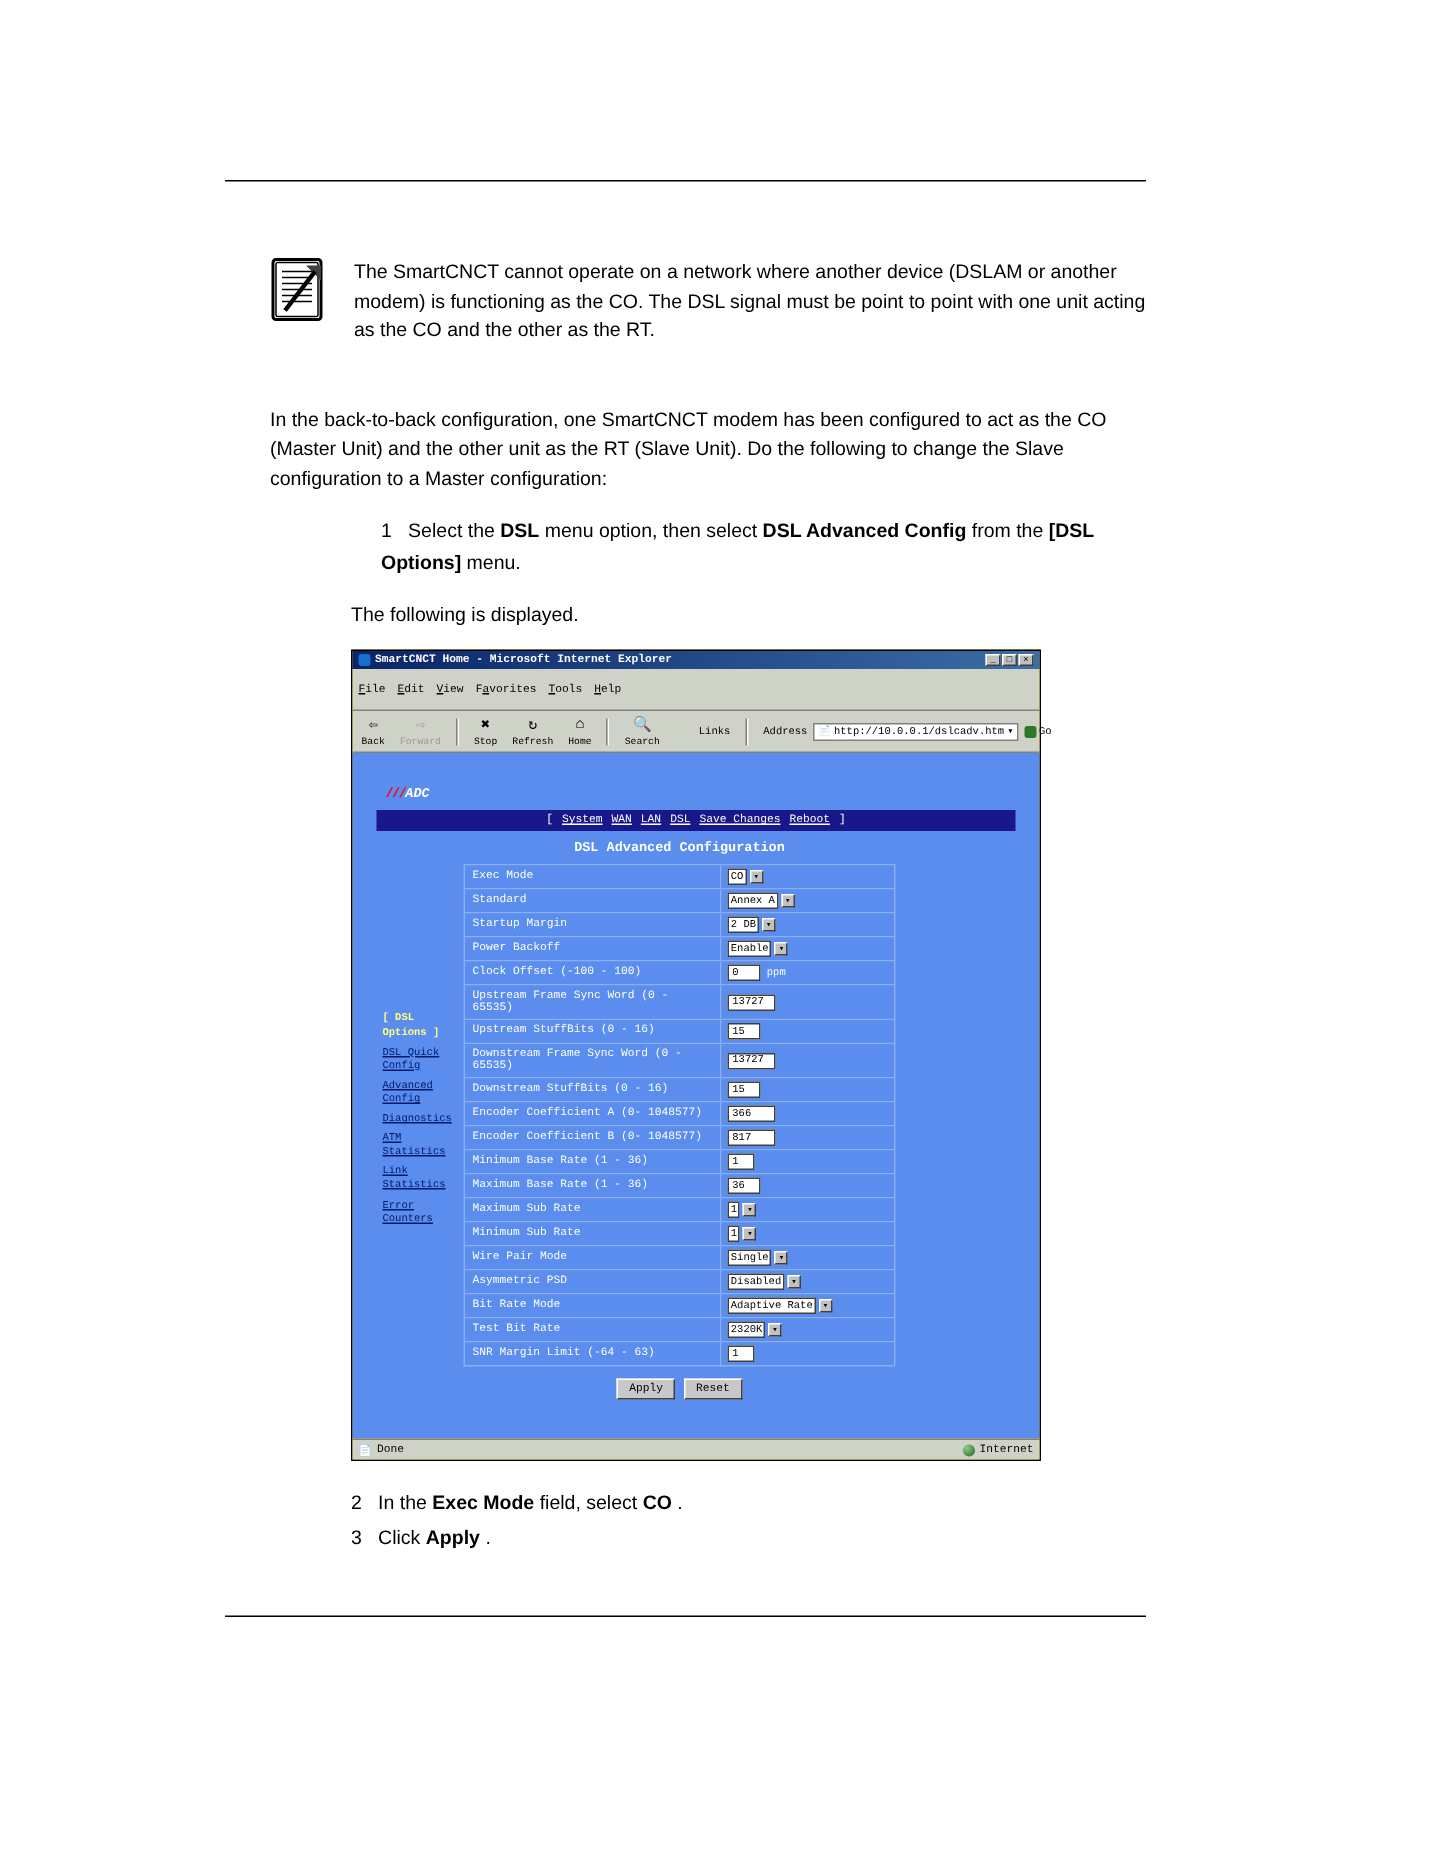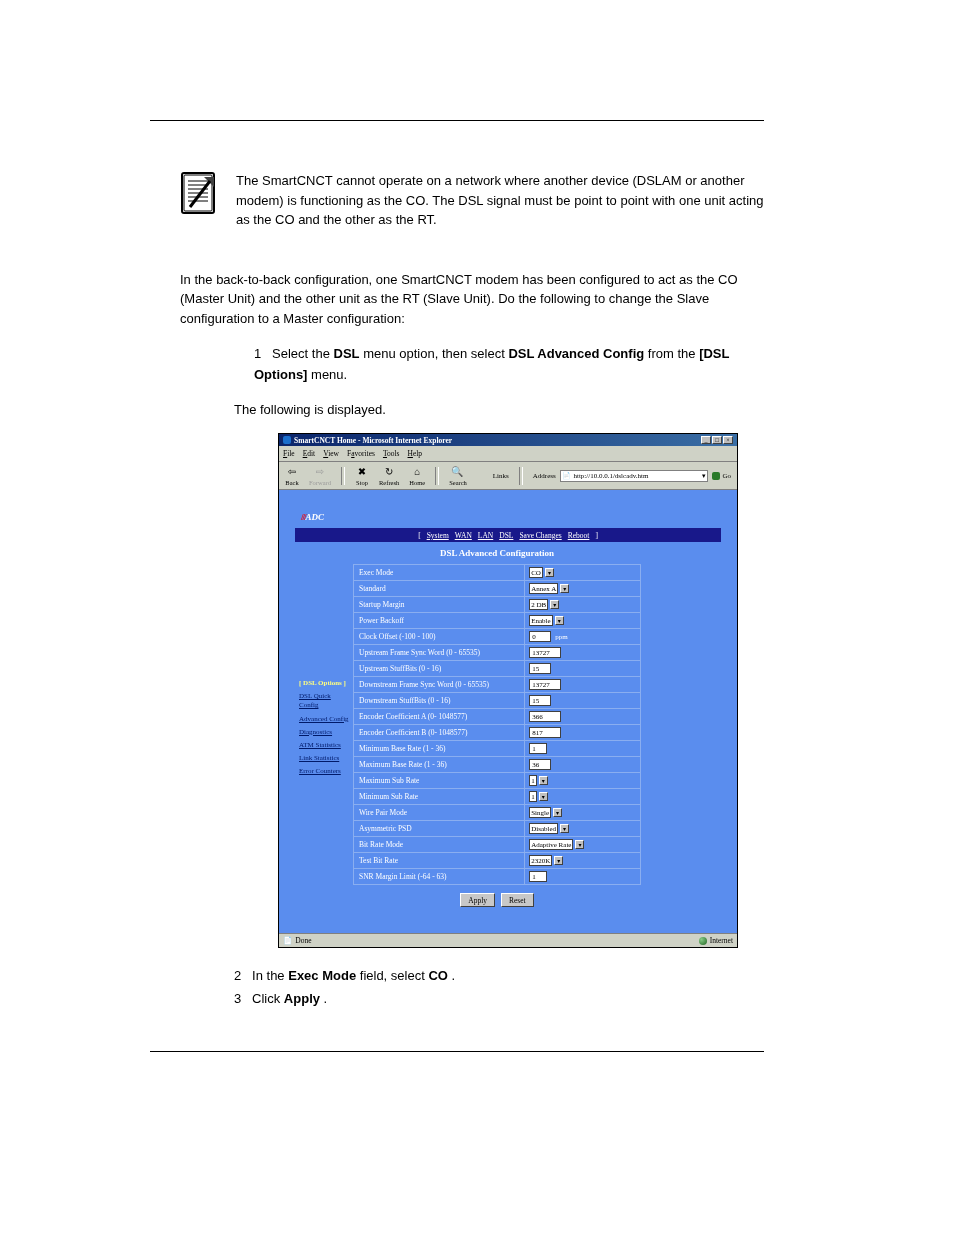--- a/index.html
+++ b/index.html
@@ -13,28 +13,28 @@
   .section-text { font-size: 13px; line-height: 1.5; color: #000; flex: 1; }
   .intro { font-size: 13px; line-height: 1.5; margin-bottom: 16px; }
   .num-list { font-size: 13px; line-height: 1.6; margin-left: 74px; margin-bottom: 14px; }
   .num-list .bold { font-weight: bold; }
   .below { font-size: 13px; line-height: 1.5; margin-left: 54px; margin-bottom: 14px; }
   .screenshot-wrap { margin: 10px 0 16px 54px; }
   .steps-after { font-size: 13px; line-height: 1.8; margin-left: 54px; }
   .steps-after .bold { font-weight: bold; }
 
   
-  .ie-window { width: 460px; border: 1px solid #000; background: #eab308; font-family: Liberation Serif, serif; font-size: 8px; color: #000; margin-left: 44px; }
+  .ie-window { width: 460px; border: 1px solid #000; background: #eab308; font-family: Liberation Mono, monospace; font-size: 8px; color: #000; }
   .ie-titlebar { background: linear-gradient(to right, #0a246a, #3a6ea5); color: #fff; height: 12px; display: flex; align-items: center; padding: 0 4px; justify-content: space-between; }
   .ie-titlebar .t-left { display: flex; align-items: center; gap: 3px; }
   .ie-titlebar .ie-logo { width: 8px; height: 8px; background: #1a6ecc; border-radius: 2px; position: relative; }
   .ie-titlebar .t-title { font-weight: bold; font-size: 7.5px; }
   .ie-titlebar .win-buttons { display: flex; gap: 1px; }
   .ie-titlebar .win-btn { width: 10px; height: 8px; background: #c0c0c0; border: 1px solid #fff; border-right-color:#404040; border-bottom-color:#404040; font-size:6px; line-height:6px; text-align:center; color:#000;}
-  .ie-menubar { background: #cfd2c6; height: 16px; display: flex; align-items: center; padding: 0 4px; gap: 8px; font-size: 7.5px; border-bottom: 1px solid #808080; }
+  .ie-menubar { background: #cfd2c6; height: 28px; display: flex; align-items: center; padding: 0 4px; gap: 8px; font-size: 7.5px; border-bottom: 1px solid #808080; }
   .ie-menubar span u { text-decoration: underline; }
   .ie-toolbar { background: #cfd2c6; height: 28px; display: flex; align-items: center; padding: 2px 6px; gap: 10px; border-bottom: 1px solid #808080; }
   .tb-btn { display:flex; flex-direction:column; align-items:center; gap:1px; font-size:6.5px; color:#000; }
   .tb-btn.dis { color:#9a9a9a; }
   .tb-glyph { width:14px; height:12px; display:flex; align-items:center; justify-content:center; font-size:10px; }
   .tb-sep { width:4px; height:18px; border-left:1px solid #808080; border-right:1px solid #fff; }
   .ie-addr { display:flex; align-items:center; gap:4px; flex:1; font-size:7px; }
   .ie-addr .lbl { color:#000; }
   .ie-addr .box { flex:1; height:12px; background:#fff; border:1px solid #808080; display:flex; align-items:center; padding:0 2px; gap:2px; }
   .ie-addr .go { display:flex; align-items:center; gap:2px; }

